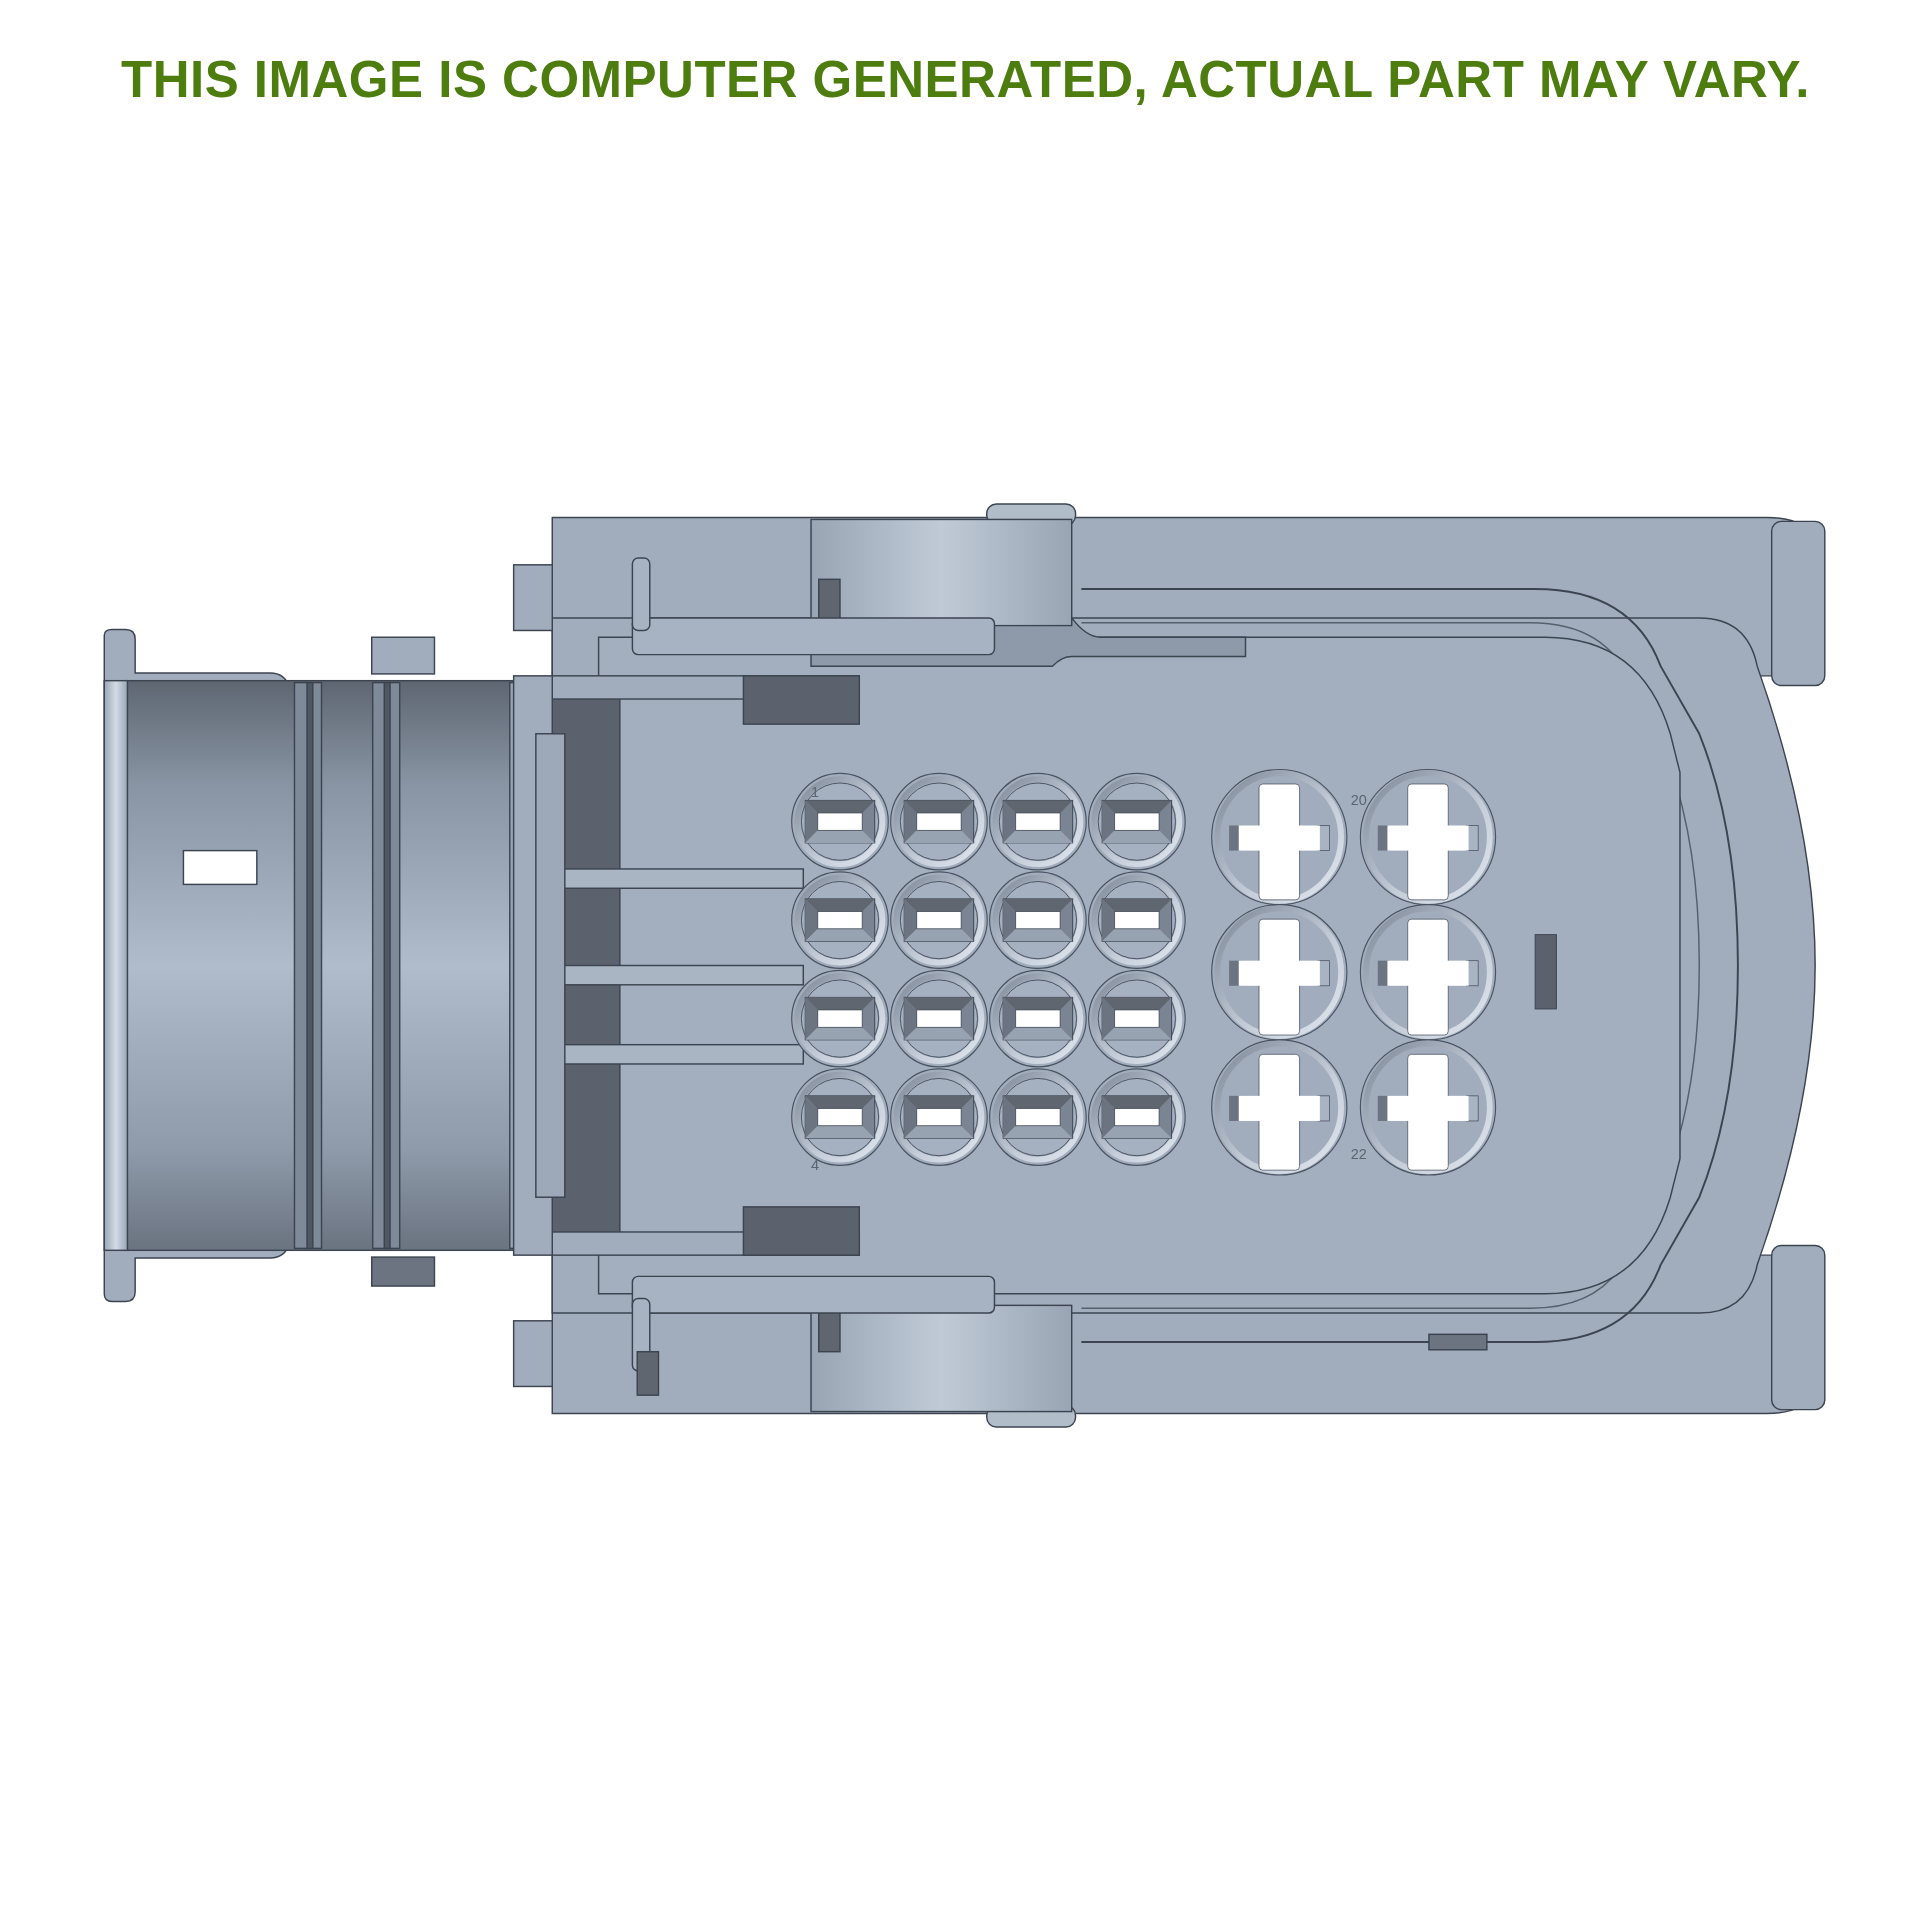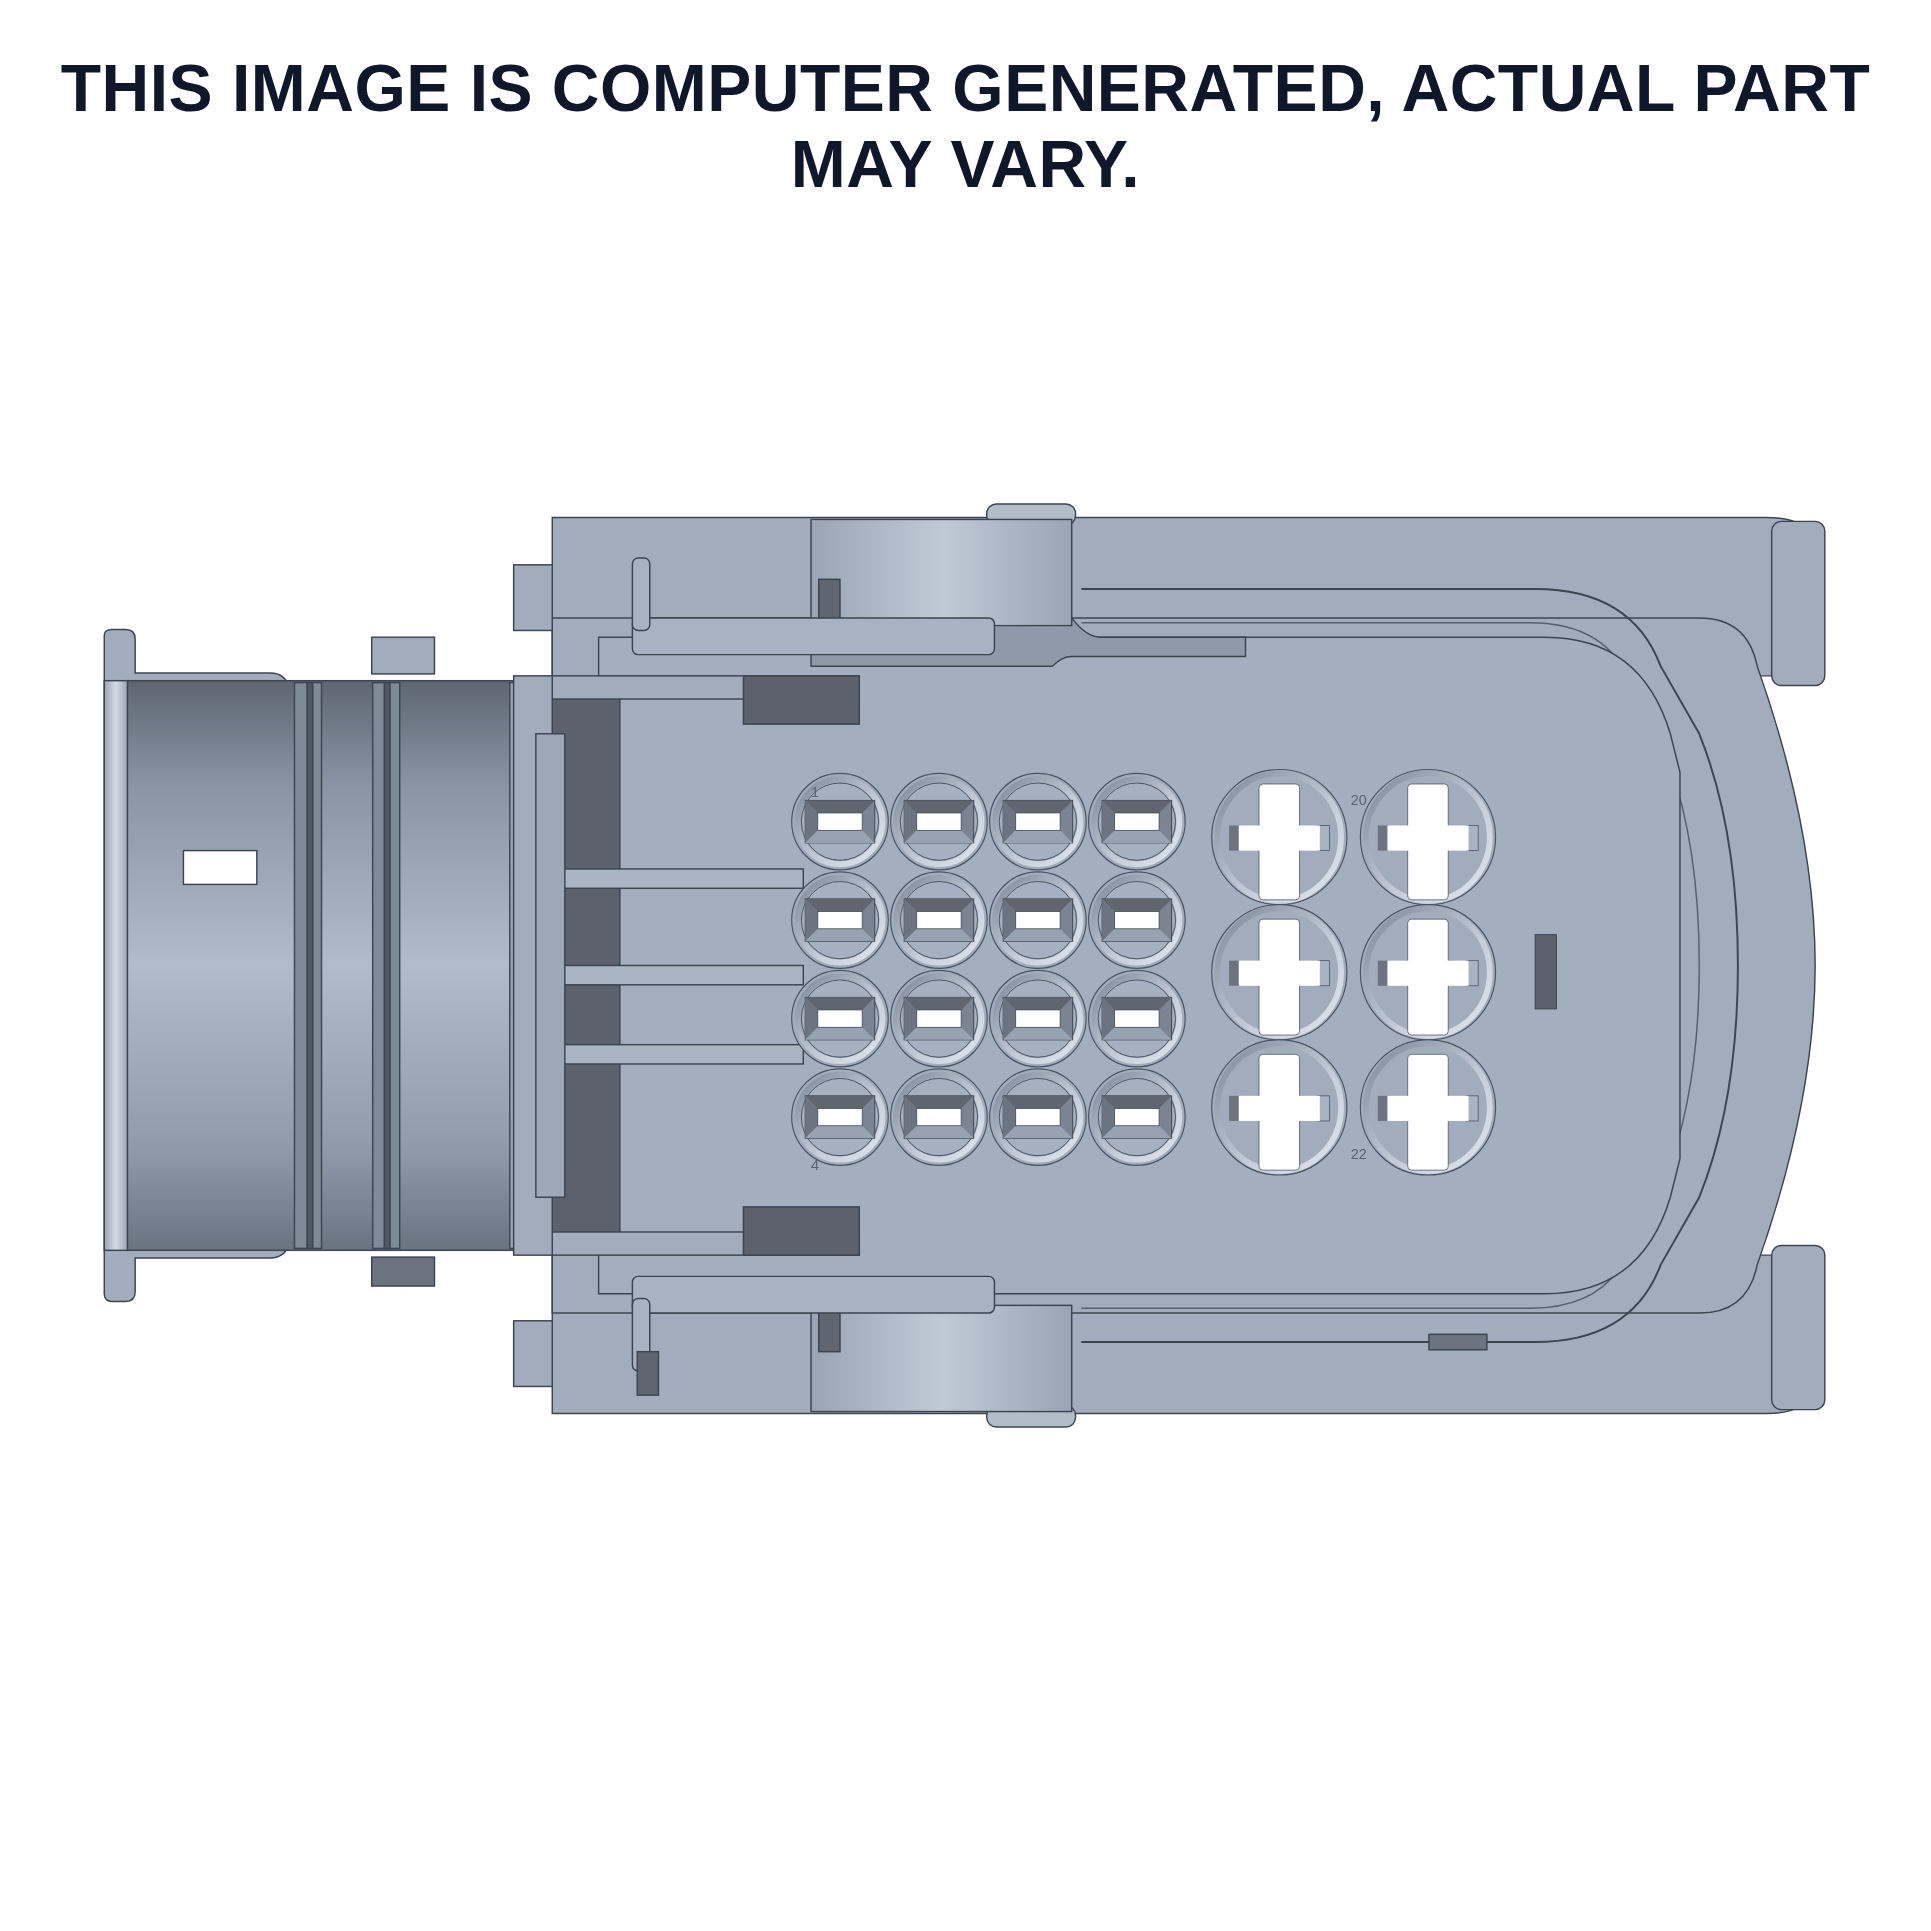--- a/index.html
+++ b/index.html
@@ -1,17 +1,17 @@
 <!DOCTYPE html>
 <html><head>
 <meta charset="utf-8">
 <style>
   html, body { margin:0; padding:0; background:#ffffff; }
   body { width:1931px; height:1931px; position:relative; overflow:hidden; font-family:"Liberation Sans", sans-serif; }
-  .disclaimer { position:absolute; left:0; top:50px; width:1931px; text-align:center; font-family:"Liberation Sans", sans-serif; font-weight:bold; font-size:66px; color:#0f172a; letter-spacing:0.5px; }
+  .disclaimer { position:absolute; left:0; top:50px; width:1931px; text-align:center; font-family:"Liberation Sans", sans-serif; font-weight:bold; font-size:51px; color:#4d7c0f; letter-spacing:0.5px; }
   #render { position:absolute; left:0; top:0; width:1931px; height:1931px; }
   .lbl { font-family:"Liberation Sans", sans-serif; font-size:15px; fill:#5b6570; }
 </style>
 </head>
 <body>
 
 <div class="disclaimer">THIS IMAGE IS COMPUTER GENERATED, ACTUAL PART MAY VARY.</div>
 
 <svg id="render" viewBox="0 0 2000 2000" xmlns="http://www.w3.org/2000/svg">
   <defs>

